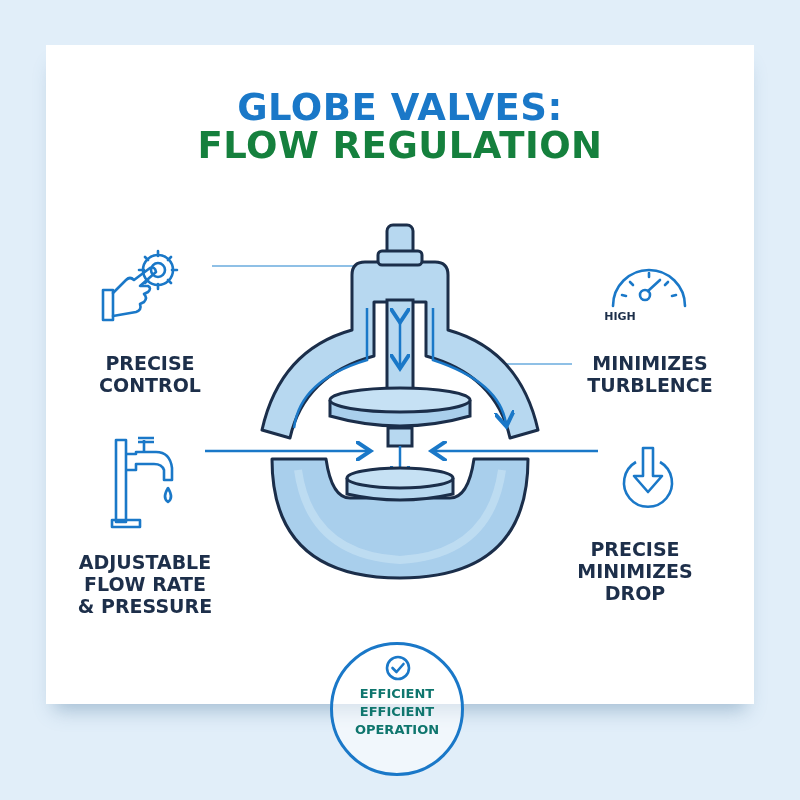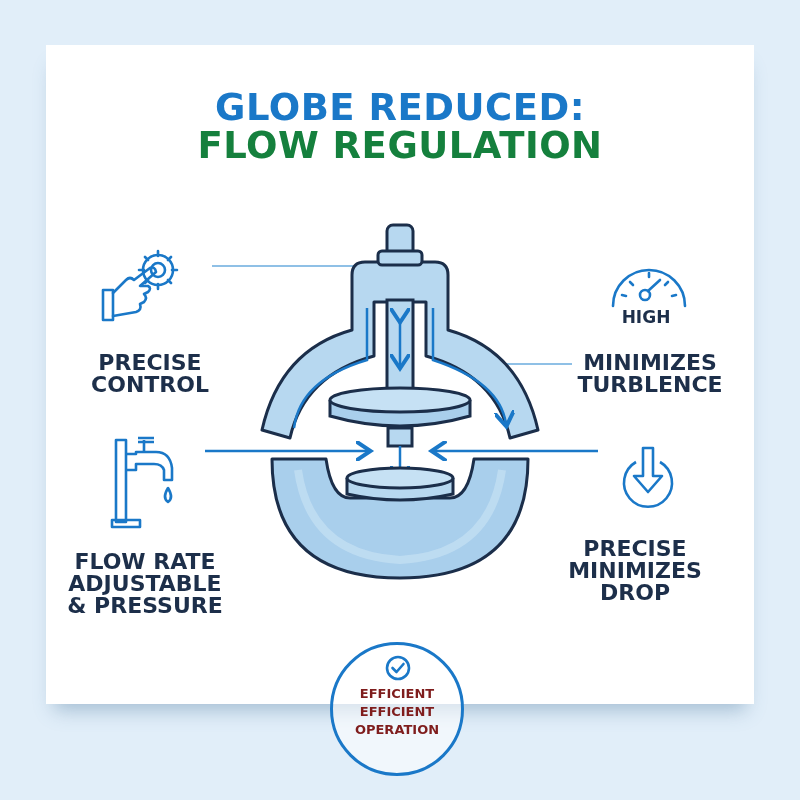--- a/index.html
+++ b/index.html
@@ -14,42 +14,42 @@
     box-shadow: 0 14px 18px -8px rgba(90,130,165,0.45);
   }
   .title-1, .title-2 {
     position:absolute; left:0; width:800px; text-align:center;
     font-weight:bold; letter-spacing:0.5px;
   }
   .title-1 { top:86px; font-size:37px; color:#1a78c8; }
   .title-2 { top:124px; font-size:37px; color:#15803d; }
   .label {
     position:absolute; text-align:center; font-weight:bold;
-    color:#1d2f4a; font-size:22px; line-height:22px;
+    color:#1d2f4a; font-size:19px; line-height:22px;
   }
   .label span { display:block; }
   .icon { position:absolute; }
   svg.diagram { position:absolute; left:0; top:0; }
   .badge {
     position:absolute; left:330px; top:642px; width:134px; height:134px;
     border:3px solid #1a78c8; border-radius:50%; box-sizing:border-box;
     background:rgba(255,255,255,0.55);
   }
   .badge-text {
     position:absolute; left:0; width:100%; top:40px; text-align:center;
-    font-weight:bold; font-size:13px; line-height:18px; color:#7f1d1d;
+    font-weight:bold; font-size:13px; line-height:18px; color:#0f766e;
   }
   .badge-text span { display:block; }
 </style>
 </head>
 <body>
 
 <div class="card"></div>
 
-<div class="title-1">GLOBE REDUCED:</div>
+<div class="title-1">GLOBE VALVES:</div>
 <div class="title-2">FLOW REGULATION</div>
 
 <svg class="diagram" width="800" height="800" viewBox="0 0 800 800">
   <defs>
     <marker id="ah" markerWidth="8" markerHeight="8" refX="5" refY="4" orient="auto" markerUnits="strokeWidth">
       <path d="M0,0 L6,4 L0,8" fill="none" stroke="#1a78c8" stroke-width="1.6"></path>
     </marker>
   </defs>
 
   <line x1="212" y1="266" x2="372" y2="266" stroke="#8fc0e6" stroke-width="2"></line>
@@ -98,38 +98,38 @@
 </div>
 
 <svg class="icon" style="left:608px;top:262px" width="82" height="50" viewBox="0 0 82 50">
   <g fill="none" stroke="#1a78c8" stroke-width="2.6" stroke-linecap="round">
     <path d="M5 44 A36 36 0 0 1 77 44"></path>
     <path d="M14 33l4 1 M22 20l3 3 M41 11v4 M60 20l-3 3 M68 33l-4 1"></path>
     <circle cx="37" cy="33" r="5"></circle>
     <path d="M40 29 L52 18"></path>
   </g>
 </svg>
-<div class="label" style="left:605px;top:310px;width:82px;font-size:17px;line-height:14px">HIGH</div>
+<div class="label" style="left:579px;top:310px;width:82px;font-size:11px;line-height:14px">HIGH</div>
 <div class="label" style="left:570px;top:352px;width:160px">
   <span>MINIMIZES</span>
   <span>TURBLENCE</span>
 </div>
 
 <svg class="icon" style="left:110px;top:432px" width="80" height="100" viewBox="0 0 80 100">
   <g fill="none" stroke="#1a78c8" stroke-width="2.6" stroke-linejoin="round">
     <rect x="6" y="8" width="10" height="82"></rect>
     <rect x="2" y="88" width="28" height="7"></rect>
     <path d="M16 22 L26 22 L26 20 L46 20 Q60 20 62 36 L62 48 L54 48 L54 38 Q52 32 44 32 L26 32 L26 38 L16 38"></path>
     <path d="M34 20 L34 8 M28 6 L44 6 M28 10 L44 10"></path>
     <path d="M58 56 Q52 66 58 70 Q64 66 58 56 Z"></path>
   </g>
 </svg>
 <div class="label" style="left:60px;top:551px;width:170px">
+  <span>ADJUSTABLE</span>
   <span>FLOW RATE</span>
-  <span>ADJUSTABLE</span>
   <span>&amp; PRESSURE</span>
 </div>
 
 <svg class="icon" style="left:616px;top:444px" width="66" height="66" viewBox="0 0 66 66">
   <g fill="none" stroke="#1a78c8" stroke-width="2.6" stroke-linejoin="round">
     <path d="M20 18 A24 24 0 1 0 44 18"></path>
     <path d="M27 4 L37 4 L37 32 L46 32 L32 48 L18 32 L27 32 Z"></path>
   </g>
 </svg>
 <div class="label" style="left:565px;top:538px;width:140px">

